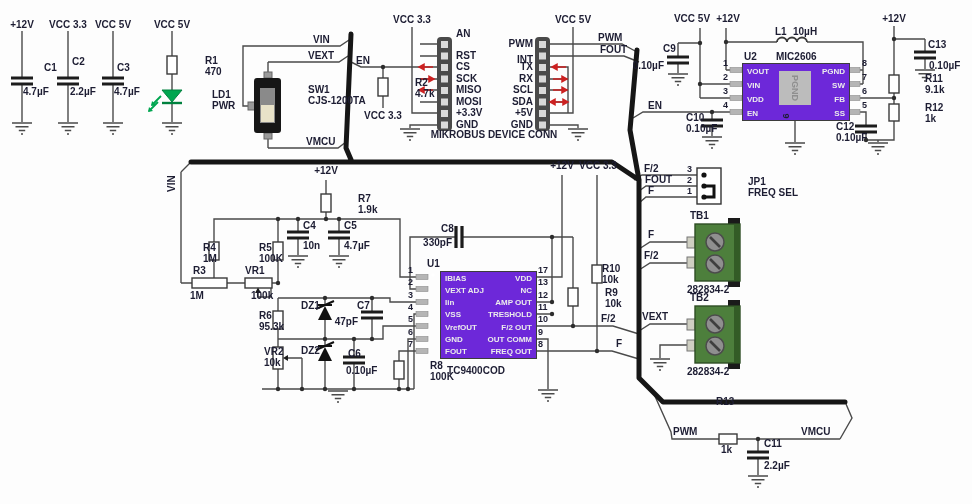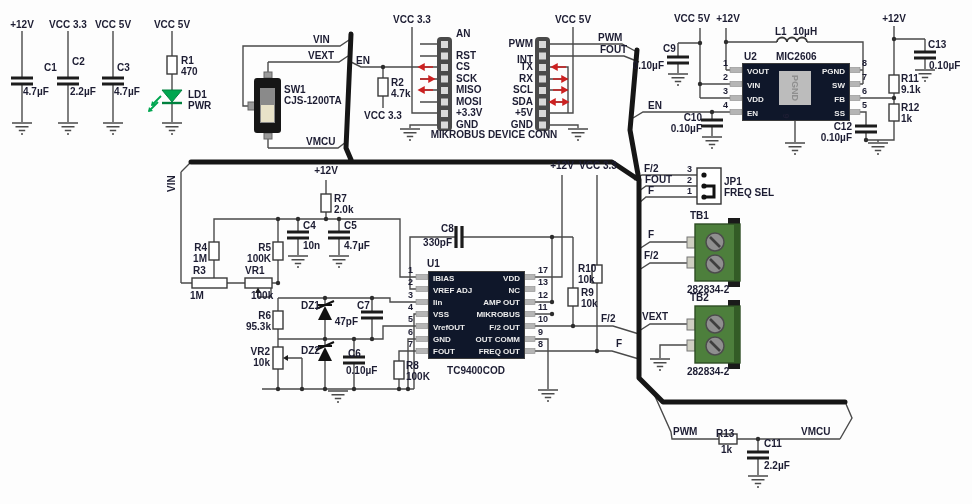--- a/index.html
+++ b/index.html
@@ -5,22 +5,22 @@
   html,body{margin:0;padding:0;background:#f4f4f4;}
   #board{position:relative;width:972px;height:504px;background:#fdfdfd;overflow:hidden;
          font-family:"Liberation Sans",sans-serif;}
   svg{position:absolute;left:0;top:0;}
   .lbl{position:absolute;font:600 10px "Liberation Sans",sans-serif;color:#1d1d33;
        white-space:pre-line;line-height:1.12;z-index:5;}
   .c{transform:translateX(-50%);text-align:center;}
   .r{text-align:right;display:inline-block;}
   .rot{transform:rotate(-90deg);transform-origin:left top;}
   .pn{font:600 9px "Liberation Sans",sans-serif;}
-  .b{display:block;}
-  .chip{position:absolute;background:#0f172a;border:1px solid #3c3c3c;display:flex;
+  .b{display:block;margin-left:24px;}
+  .chip{position:absolute;background:#6d28d9;border:1px solid #3c3c3c;display:flex;
         flex-direction:column;z-index:4;}
   .crow{flex:1;display:flex;justify-content:space-between;align-items:center;
         padding:0 4px;font:600 8px "Liberation Sans",sans-serif;color:#ececec;white-space:nowrap;}
   .pad{position:absolute;background:#bcbcbc;z-index:5;display:flex;align-items:center;
        justify-content:center;}
   .pad span{writing-mode:vertical-rl;font:700 9px "Liberation Sans",sans-serif;color:#8f8f8f;}
 </style>
 </head>
 <body>
 
@@ -299,36 +299,36 @@
     <rect x="687" y="340" width="8" height="11" fill="#cfcfc2" stroke="#777"></rect>
     <rect x="695" y="306" width="45" height="57" fill="#4d7f3c" stroke="#2e4d24" stroke-width="1.4"></rect>
     <rect x="734" y="306" width="6" height="57" fill="#335c26"></rect>
     <circle cx="715" cy="324" r="9" fill="#8f8f8f" stroke="#4c4c4c" stroke-width="1.5"></circle>
     <path d="M710,319 L720,329" stroke="#3f3f3f" stroke-width="2.6"></path>
     <circle cx="715" cy="346" r="9" fill="#8f8f8f" stroke="#4c4c4c" stroke-width="1.5"></circle>
     <path d="M710,341 L720,351" stroke="#3f3f3f" stroke-width="2.6"></path>
   </g>
 </svg>
 
-<div class="chip" style="left:428px;top:271px;width:95px;height:86px">
+<div class="chip" style="left:440px;top:271px;width:95px;height:86px">
   <div class="crow">
         <span>IBIAS</span>
         <span>VDD</span>
       </div>
   <div class="crow">
-        <span>VREF ADJ</span>
+        <span>VEXT ADJ</span>
         <span>NC</span>
       </div>
   <div class="crow">
         <span>Iin</span>
         <span>AMP OUT</span>
       </div>
   <div class="crow">
         <span>VSS</span>
-        <span>MIKROBUS</span>
+        <span>TRESHOLD</span>
       </div>
   <div class="crow">
         <span>VrefOUT</span>
         <span>F/2 OUT</span>
       </div>
   <div class="crow">
         <span>GND</span>
         <span>OUT COMM</span>
       </div>
   <div class="crow">
@@ -396,21 +396,21 @@
 <span class="lbl" style="left:44px;top:62px">C1</span>
 <span class="lbl" style="left:23px;top:86px">4.7µF</span>
 <span class="lbl" style="left:72px;top:56px">C2</span>
 <span class="lbl" style="left:70px;top:86px">2.2µF</span>
 <span class="lbl" style="left:117px;top:62px">C3</span>
 <span class="lbl" style="left:114px;top:86px">4.7µF</span>
 <div class="lbl" style="left:181px;top:55px"><span class="b">R1</span><span class="b">470</span></div>
 <div class="lbl" style="left:188px;top:89px"><span class="b">LD1</span><span class="b">PWR</span></div>
 <div class="lbl" style="left:284px;top:84px"><span class="b">SW1</span><span class="b">CJS-1200TA</span></div>
 <div class="lbl" style="left:391px;top:77px"><span class="b">R2</span><span class="b">4.7k</span></div>
-<div class="lbl" style="left:334px;top:193px"><span class="b">R7</span><span class="b">2.0k</span></div>
+<div class="lbl" style="left:334px;top:193px"><span class="b">R7</span><span class="b">1.9k</span></div>
 <span class="lbl" style="left:303px;top:220px">C4</span>
 <span class="lbl" style="left:303px;top:240px">10n</span>
 <span class="lbl" style="left:344px;top:220px">C5</span>
 <span class="lbl" style="left:344px;top:240px">4.7µF</span>
 <div class="lbl r" style="left:179px;top:242px;width:28px"><span class="b">R4</span><span class="b">1M</span></div>
 <div class="lbl r" style="left:235px;top:242px;width:36px"><span class="b">R5</span><span class="b">100K</span></div>
 <span class="lbl" style="left:193px;top:265px">R3</span>
 <span class="lbl" style="left:190px;top:290px">1M</span>
 <span class="lbl" style="left:245px;top:265px">VR1</span>
 <span class="lbl" style="left:251px;top:290px">100k</span>
@@ -442,21 +442,21 @@
 <div class="lbl" style="left:901px;top:73px"><span class="b">R11</span><span class="b">9.1k</span></div>
 <div class="lbl" style="left:901px;top:102px"><span class="b">R12</span><span class="b">1k</span></div>
 <div class="lbl" style="left:724px;top:176px"><span class="b">JP1</span><span class="b">FREQ SEL</span></div>
 <span class="lbl pn r" style="left:680px;top:164px;width:12px">3</span>
 <span class="lbl pn r" style="left:680px;top:175px;width:12px">2</span>
 <span class="lbl pn r" style="left:680px;top:186px;width:12px">1</span>
 <span class="lbl" style="left:690px;top:210px">TB1</span>
 <span class="lbl" style="left:687px;top:284px">282834-2</span>
 <span class="lbl" style="left:690px;top:292px">TB2</span>
 <span class="lbl" style="left:687px;top:366px">282834-2</span>
-<span class="lbl" style="left:716px;top:428px">R13</span>
+<span class="lbl" style="left:716px;top:396px">R13</span>
 <span class="lbl" style="left:721px;top:444px">1k</span>
 <span class="lbl" style="left:764px;top:438px">C11</span>
 <span class="lbl" style="left:764px;top:460px">2.2µF</span>
 <span class="lbl c" style="left:494px;top:129px">MIKROBUS DEVICE CONN</span>
 
 <span class="lbl" style="left:456px;top:28px">AN</span>
 <span class="lbl" style="left:456px;top:50px">RST</span>
 <span class="lbl" style="left:456px;top:61px">CS</span>
 <span class="lbl" style="left:456px;top:73px">SCK</span>
 <span class="lbl" style="left:456px;top:84px">MISO</span>

